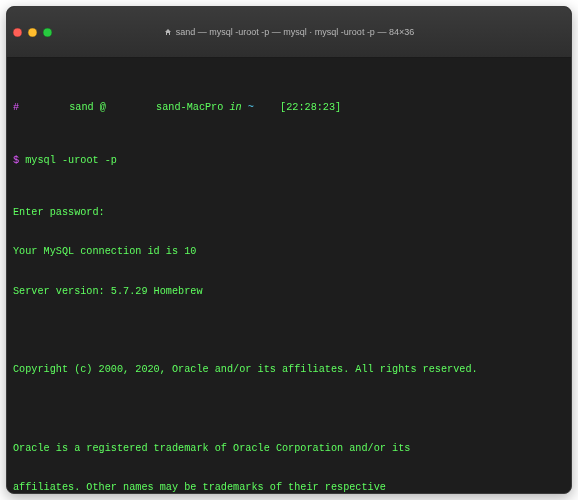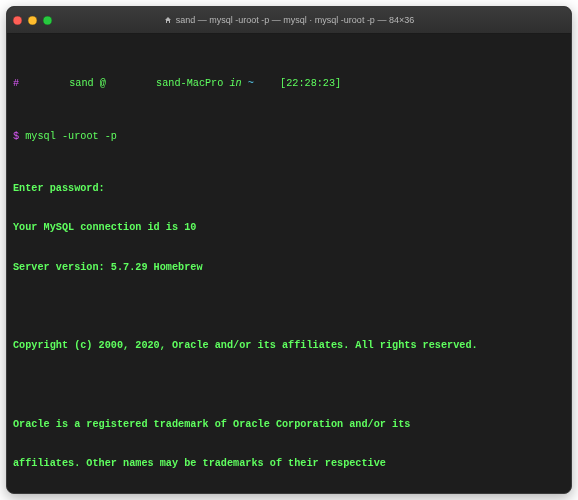--- a/index.html
+++ b/index.html
@@ -22,21 +22,21 @@
     box-shadow: 0 4px 14px rgba(0,0,0,0.3);
     overflow: hidden;
   }
   .titlebar {
     position: relative;
     height: 18px;
     background: linear-gradient(#3b3b3b, #2e2e2e);
     border-bottom: 1px solid #1a1a1a;
     display: flex;
     align-items: center;
-    padding: 4px 6px;
+    padding: 16px 6px;
     gap: 6px;
   }
   .tl-dot {
     width: 9px;
     height: 9px;
     border-radius: 50%;
     box-shadow: inset 0 0 0 0.5px rgba(0,0,0,0.4);
   }
   .dot-close    { background: #ff5f56; }
   .dot-minimize { background: #ffbd2e; }
@@ -71,21 +71,21 @@
   }
   .line { min-height: 13.1px; }
   .prompt-hash { color: #e05aff; }
   .prompt-dollar { color: #e05aff; }
   .prompt-user { color: #5fff5f; margin-left: 44px; }
   .prompt-at   { color: #5fff5f; }
   .prompt-path { color: #59d7ff; }
   .prompt-in   { color: #5fff5f; font-style: italic; }
   .prompt-time { color: #5fff5f; margin-left: 20px; }
   .cmd { color: #5fff5f; }
-  .body-text { color: #5fff5f; font-weight: bold; }
+  .body-text { color: #5fff5f; }
 </style>
 </head>
 <body>
 
 <div class="window">
 
   <div class="titlebar">
     <span class="tl-dot dot-close"></span>
     <span class="tl-dot dot-minimize"></span>
     <span class="tl-dot dot-zoom"></span>

